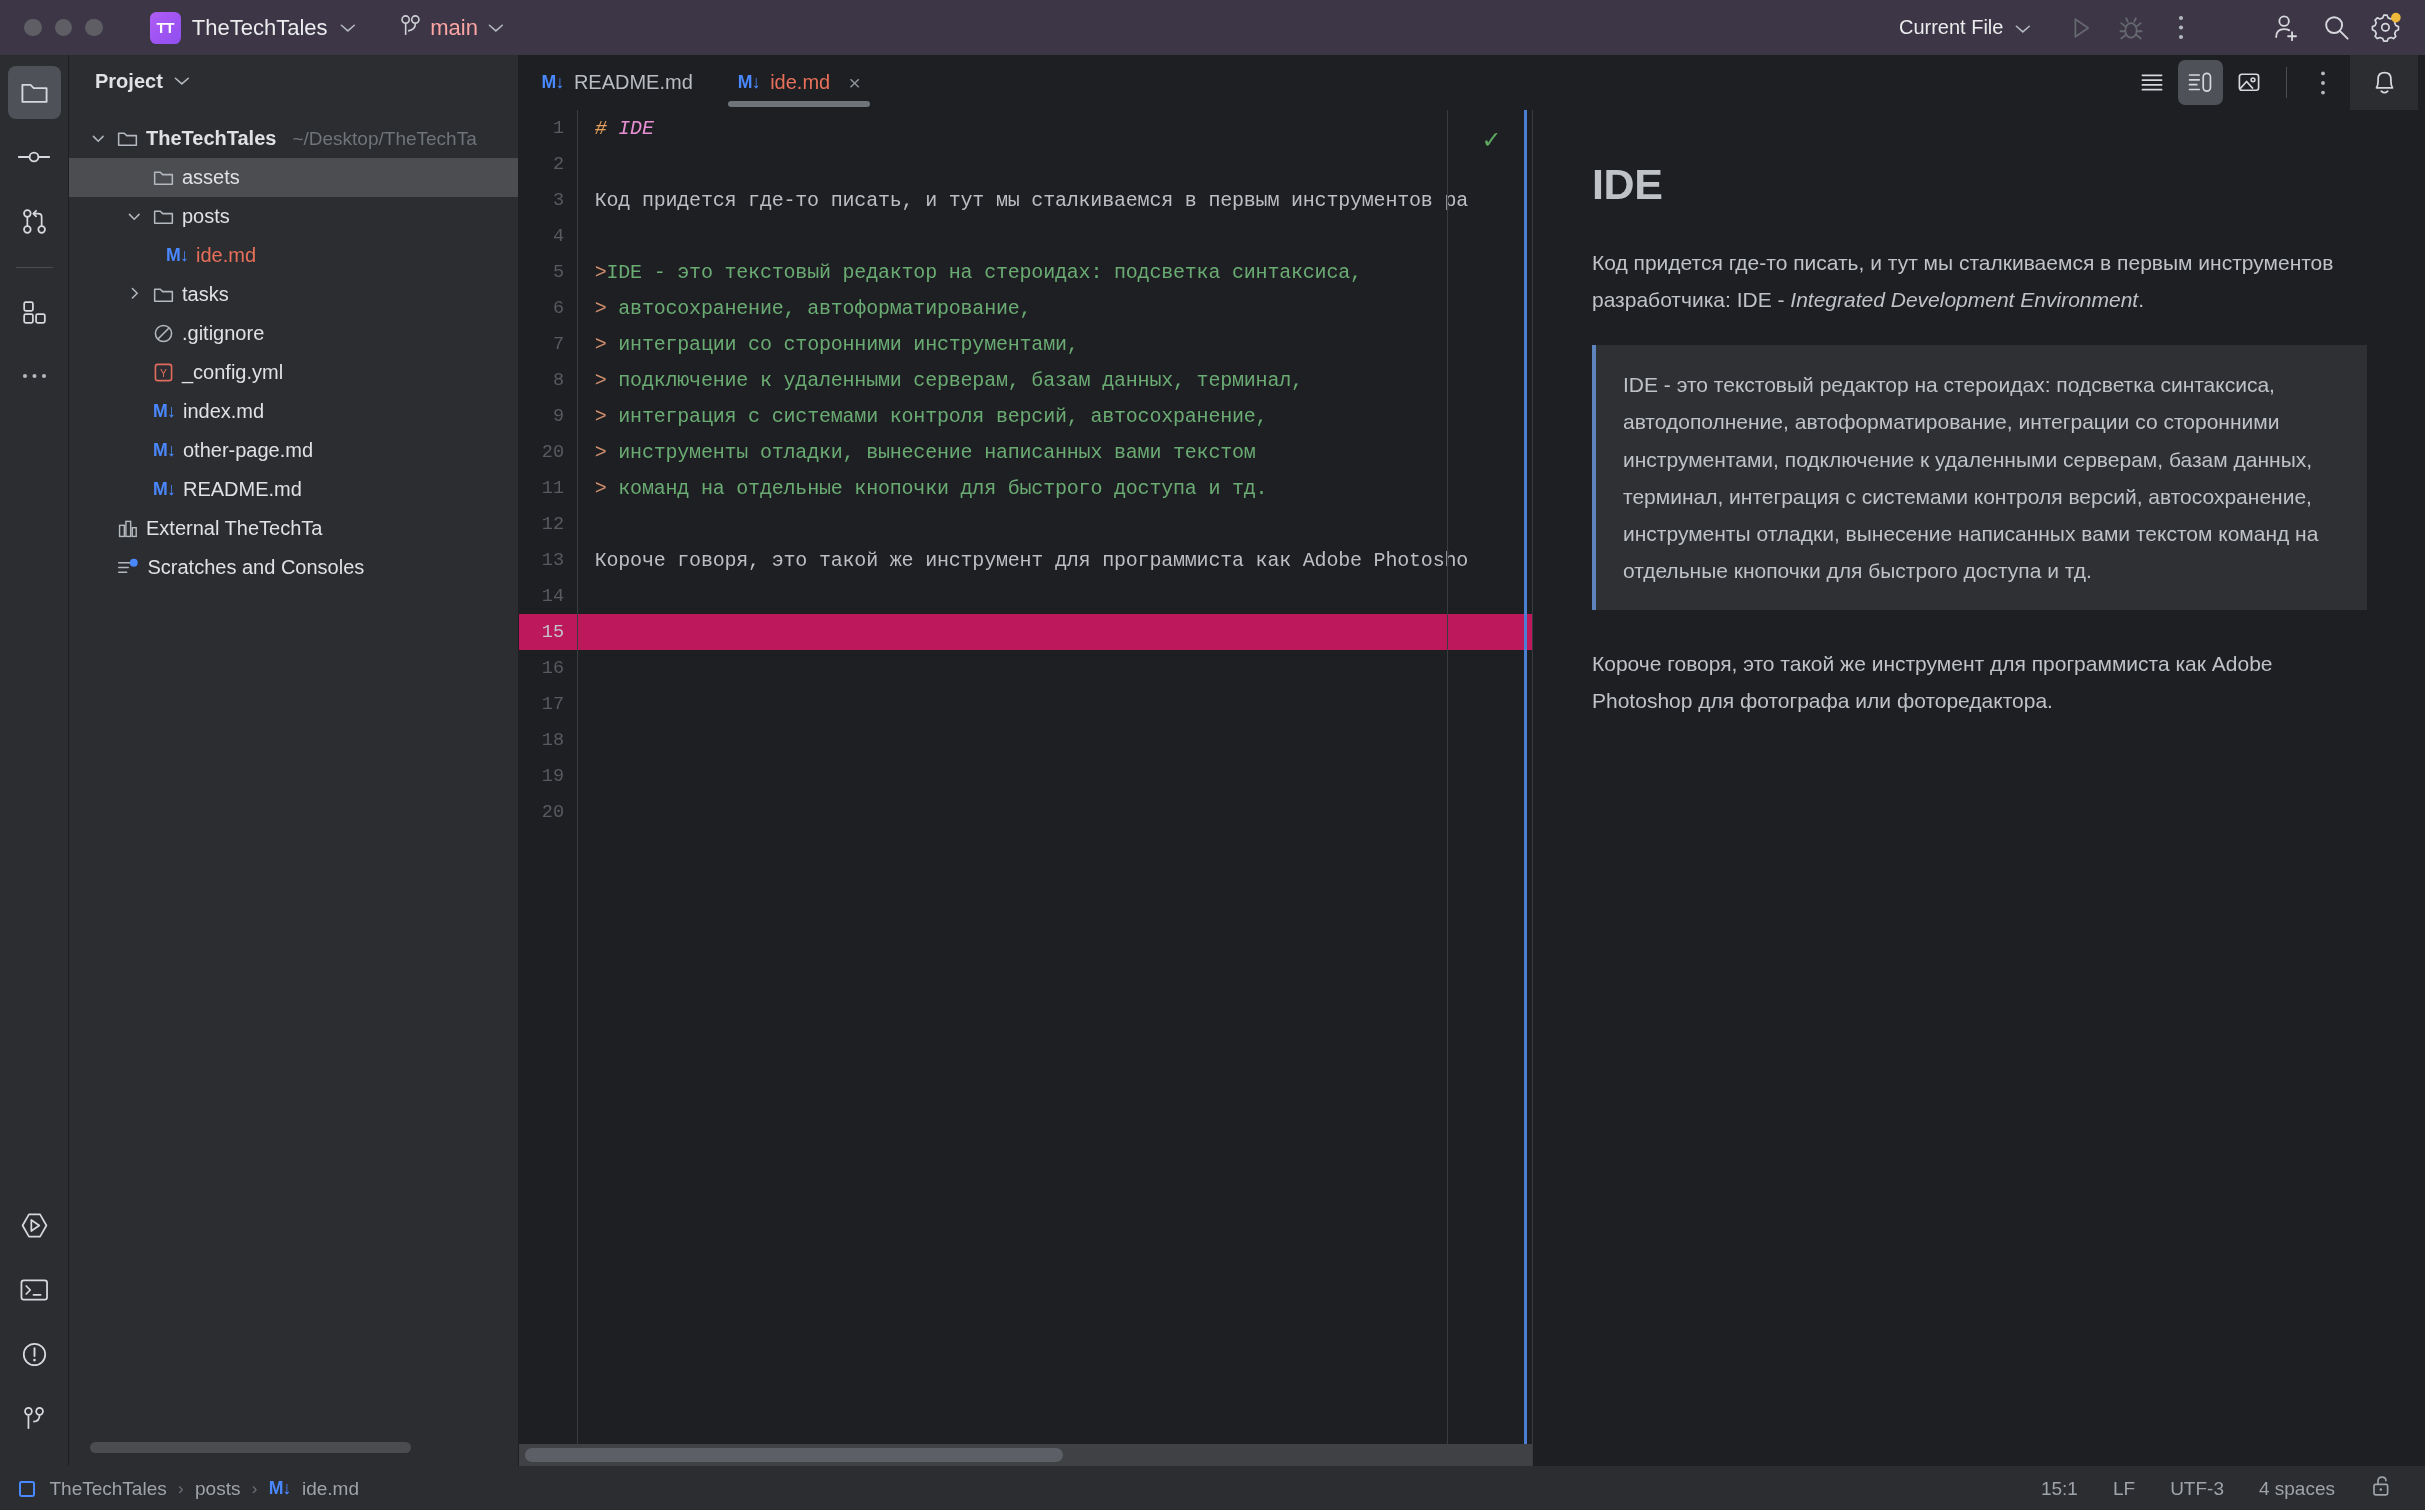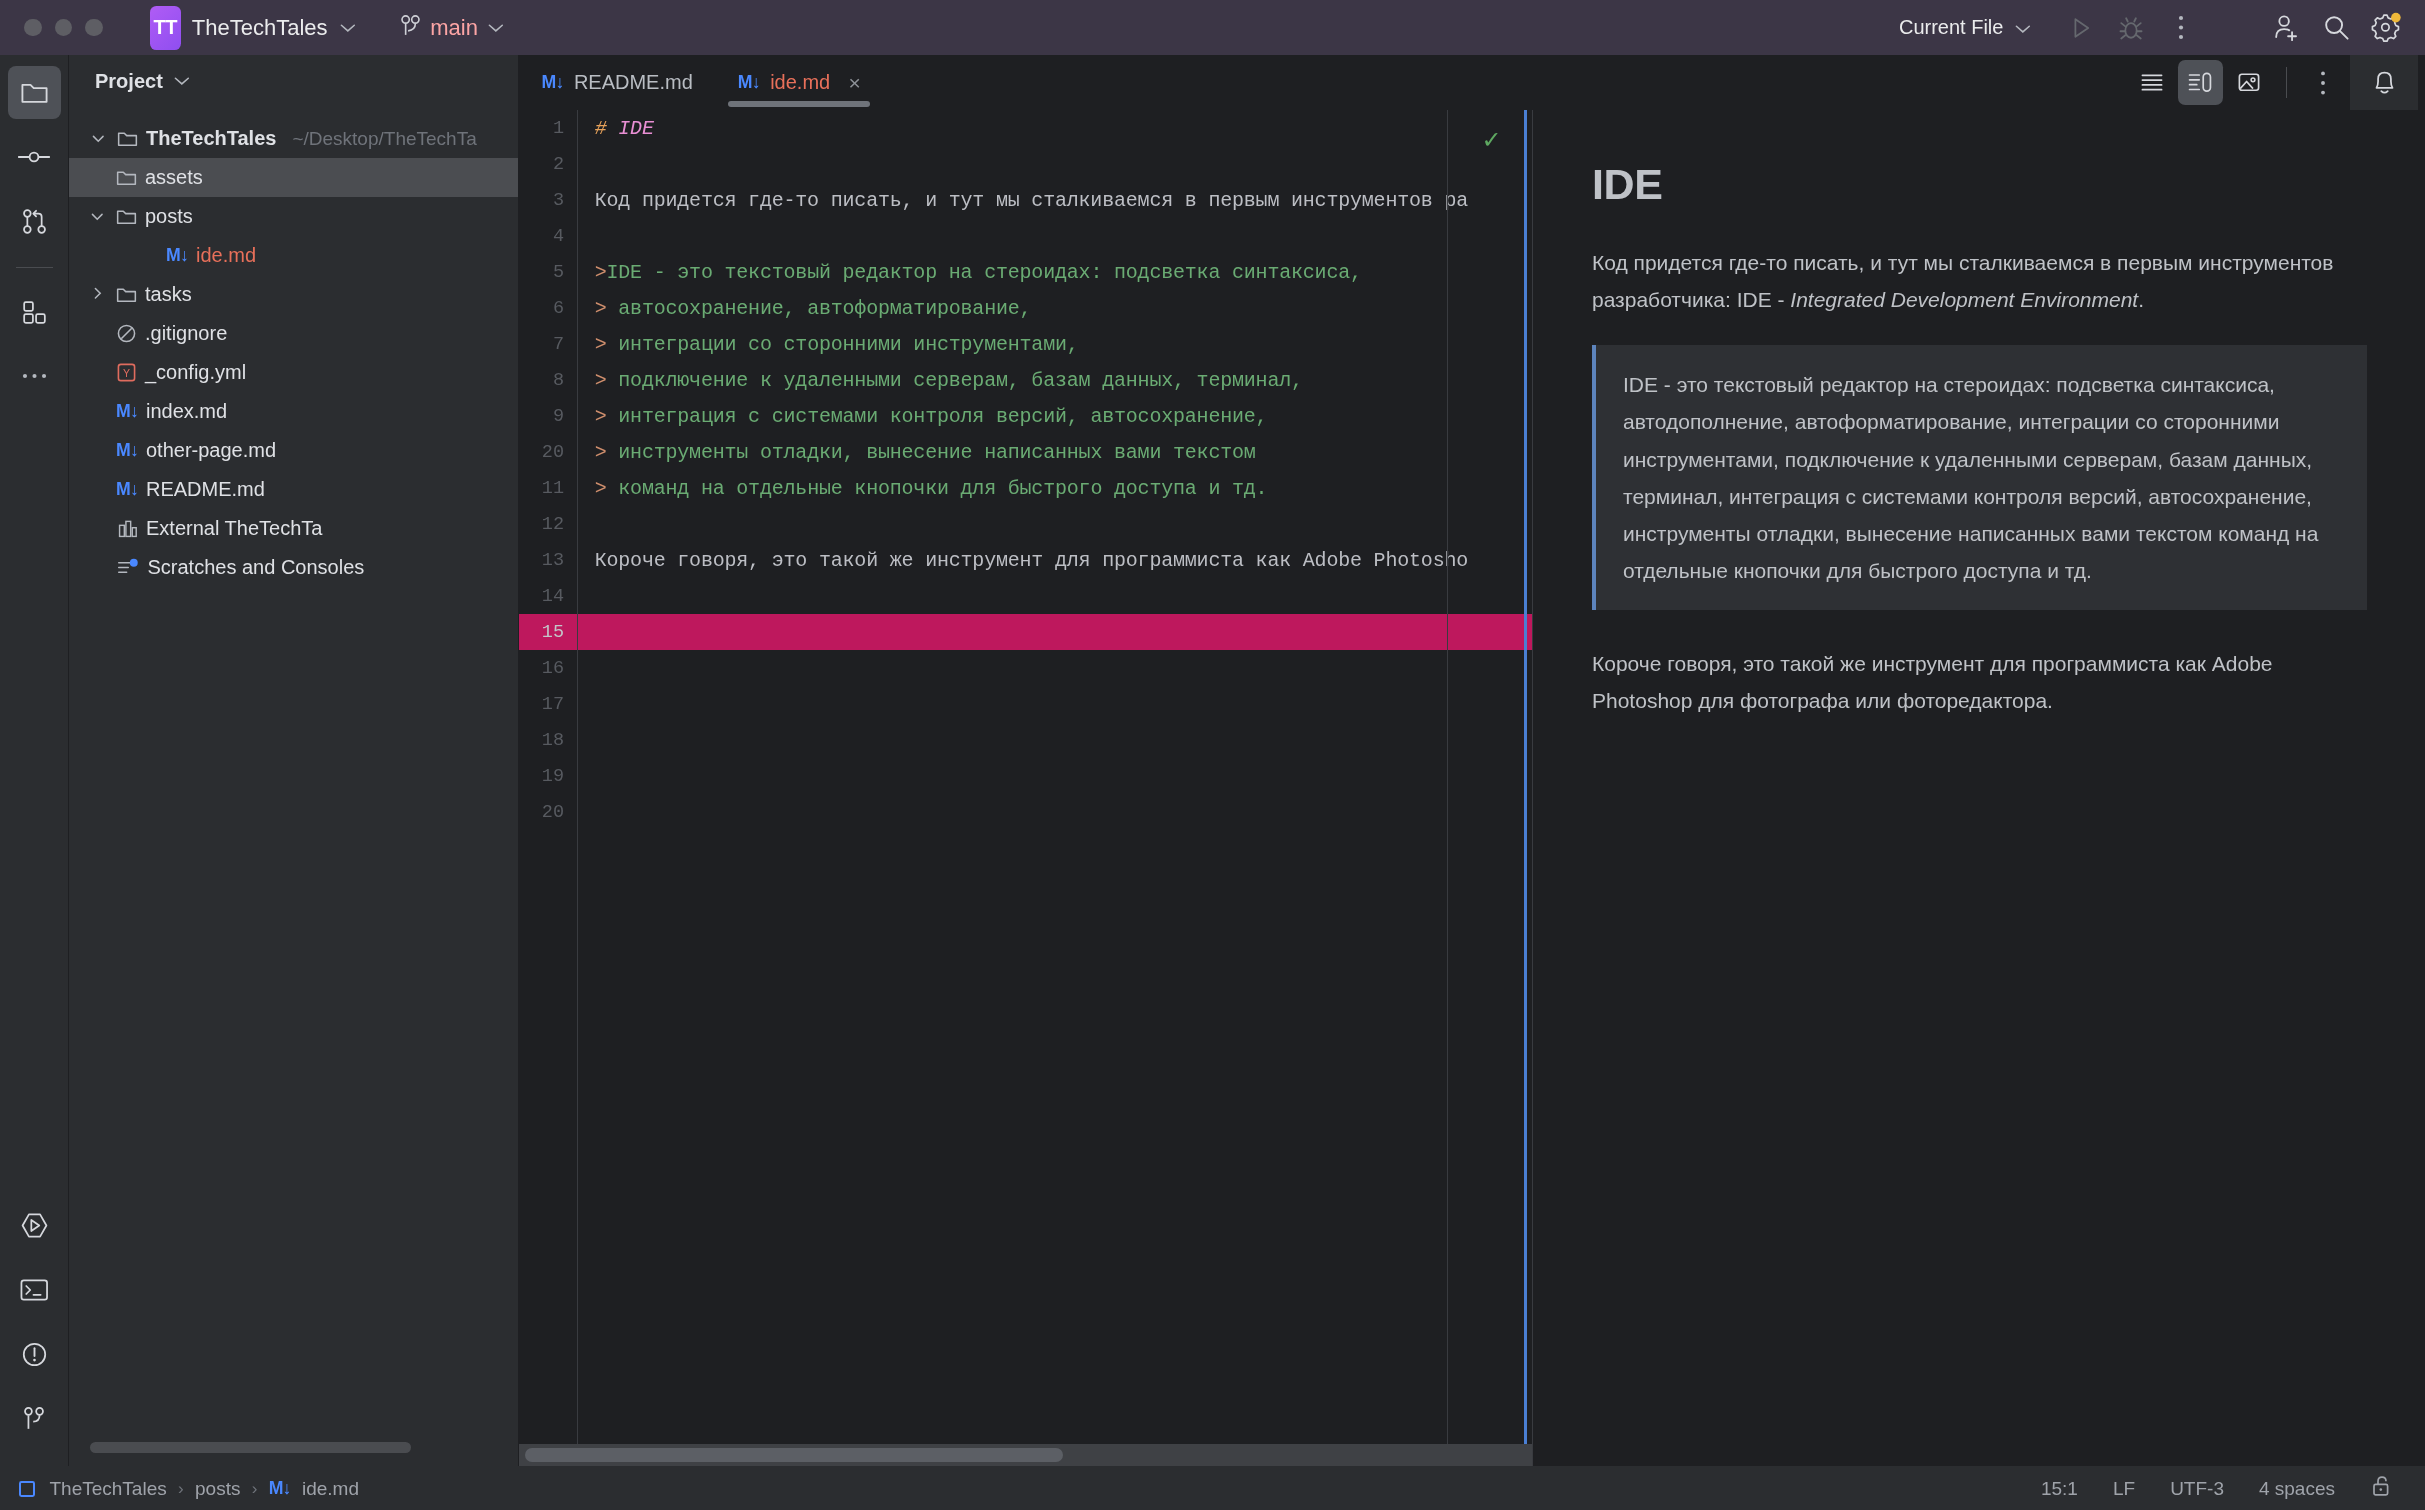--- a/index.html
+++ b/index.html
@@ -18,23 +18,23 @@
     display: flex; align-items: center;
     position: relative;
   }
   .traffic { display: flex; gap: 13px; margin-left: 24px; align-items: center; }
   .dot { width: 17.7px; height: 17.7px; border-radius: 50%; background: #5e5e64; }
   .proj-chip {
     display: flex; align-items: center; gap: 11.3px;
     margin-left: 47px;
   }
   .proj-badge {
-    width: 30.5px; height: 44px; border-radius: 6.4px;
+    width: 30.5px; height: 32px; border-radius: 6.4px;
     background: linear-gradient(135deg,#b05cf5,#8f4ef0);
-    color:#fff; font-size: 20px; font-weight: bold;
+    color:#fff; font-size: 15px; font-weight: bold;
     display:flex; align-items:center; justify-content:center;
     letter-spacing: -0.4px;
   }
   .proj-name { color: #ebeced; font-size: 22px; }
   .chev { color: #b4b8bf; font-size: 15.3px; line-height: 1; }
   .branch-chip { display:flex; align-items:center; gap:9.6px; margin-left: 43px; }
   .branch-name { color:#fca5a5; font-size: 22px; }
 
   .tb-right { margin-left: auto; display:flex; align-items:center; height:100%; }
   .runcfg { color:#ebeced; font-size: 20px; display:flex; align-items:center; gap:10.4px; margin-right: 24px;}
@@ -75,21 +75,21 @@
     height: 39px; display:flex; align-items:center; gap: 8px;
     padding-left: 19px; color:#dfe1e5; white-space: nowrap;
   }
   .trow.sel { background:#4b4d51; }
   .twist { width: 21px; text-align:center; color:#b4b8bf; font-size: 13.7px; flex: 0 0 21px;}
   .twist.blank { visibility:hidden; }
   .tlabel.bold { font-weight: bold; }
   .tpath { color:#6f737a; font-size: 19px; margin-left: 8px; overflow:hidden; }
   .md-badge { color:#4a88ff; font-weight: bold; font-size: 17.7px; letter-spacing:-0.8px; }
   .red { color:#e8705a; }
-  .indent1 { padding-left: 18px; }
+  .indent1 { padding-left: 55px; }
   .indent2 { padding-left: 68px; }
   .panel-scroll {
     position:absolute; left: 21px; bottom: 13px; width: 321px; height: 11.3px;
     background:#4a4c50; border-radius: 5.6px;
   }
 
   
   .editorarea { flex:1; display:flex; flex-direction:column; min-width:0; background:#1e1f22; }
   .tabbar { height: 55px; flex:0 0 55px; display:flex; align-items:stretch; background:#1e1f22; position:relative; }
   .tab { display:flex; align-items:center; gap:10.4px; padding: 0 22.5px; font-size:20px; color:#b9bdc3; position:relative; }

